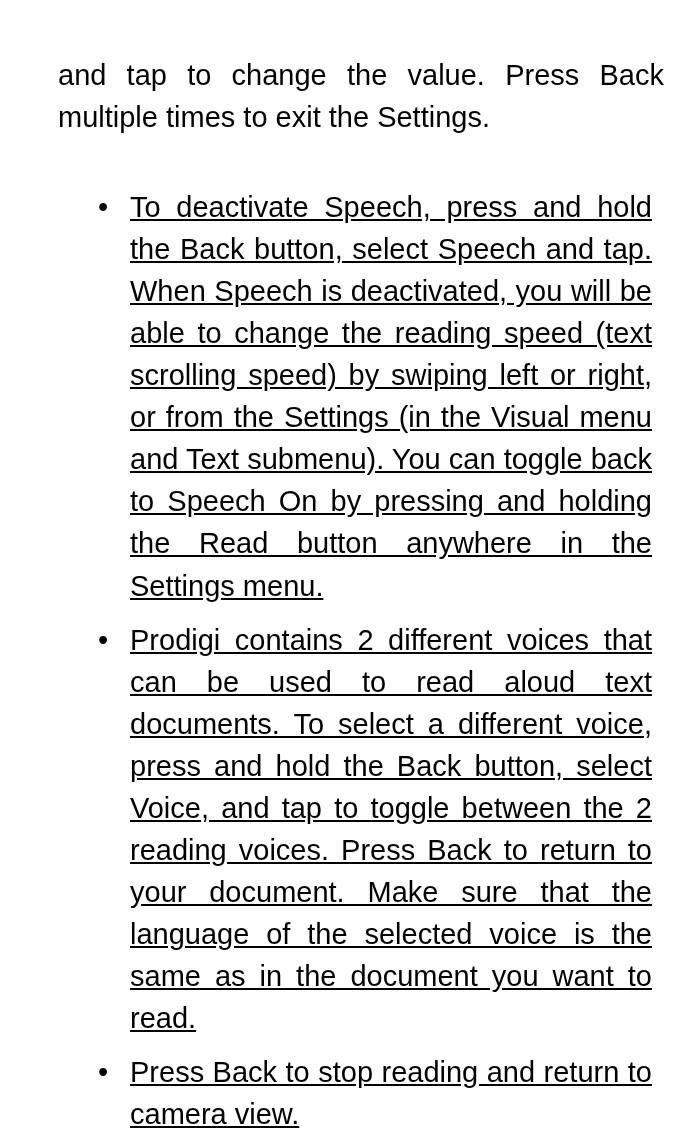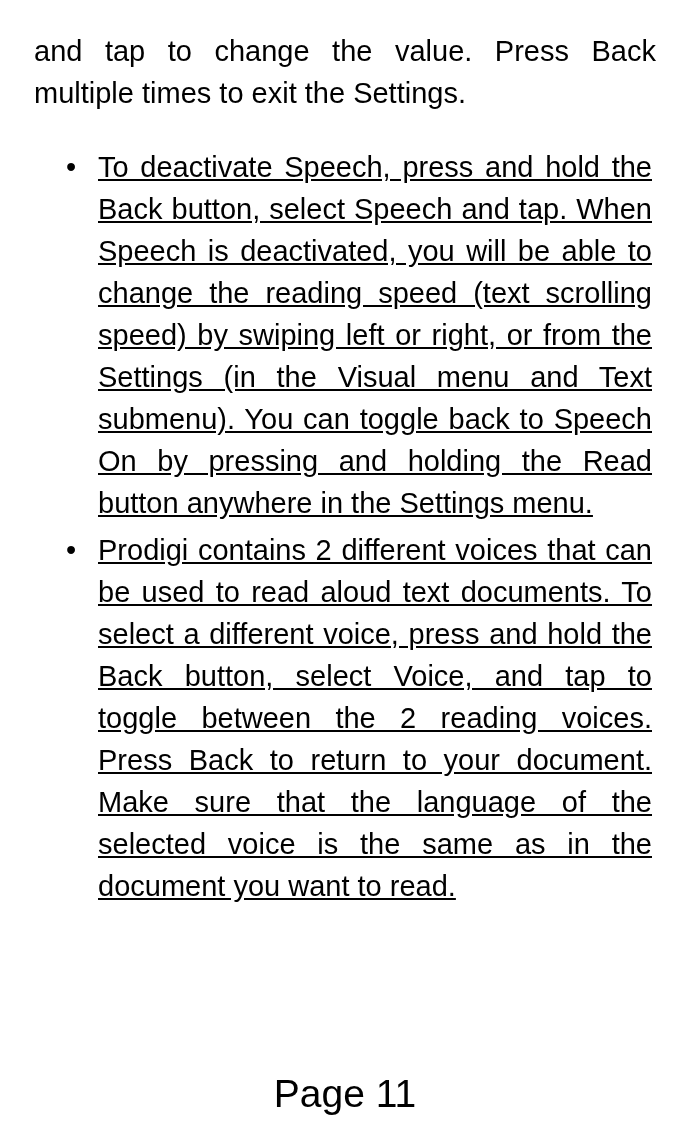--- a/index.html
+++ b/index.html
@@ -1,16 +1,16 @@
 <!DOCTYPE html>
 <html><head>
   <meta charset="utf-8">
   <style>
     * {
-      margin: 4px;
+      margin: 12px;
       padding: 0;
       box-sizing: border-box;
     }
     body {
       width: 674px;
       height: 1139px;
       background: #ffffff;
       font-family: Arial, Helvetica, sans-serif;
       font-size: 29px;
       line-height: 1.45;
@@ -50,15 +50,16 @@
     }
   </style>
 </head>
 <body>
 
 <p class="intro-text">and tap to change the value. Press Back multiple times to exit the Settings.</p>
 
 <ul class="bullet-list">
   <li>To deactivate Speech, press and hold the Back button, select Speech and tap. When Speech is deactivated, you will be able to change the reading speed (text scrolling speed) by swiping left or right, or from the Settings (in the Visual menu and Text submenu). You can toggle back to Speech On by pressing and holding the Read button anywhere in the Settings menu.</li>
   <li>Prodigi contains 2 different voices that can be used to read aloud text documents. To select a different voice, press and hold the Back button, select Voice, and tap to toggle between the 2 reading voices. Press Back to return to your document. Make sure that the language of the selected voice is the same as in the document you want to read.</li>
+  <li>Press Back to stop reading and return to camera view.</li>
 </ul>
 
 <p class="page-number">Page 11</p>
 
 </body></html>

